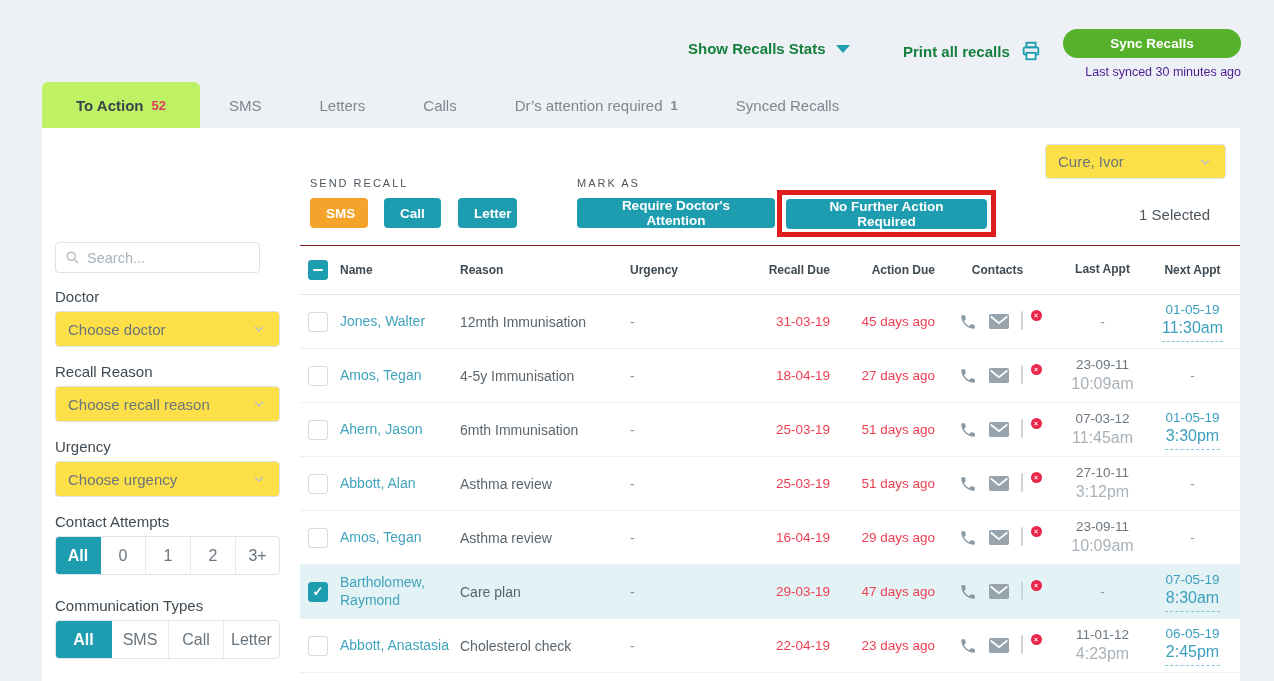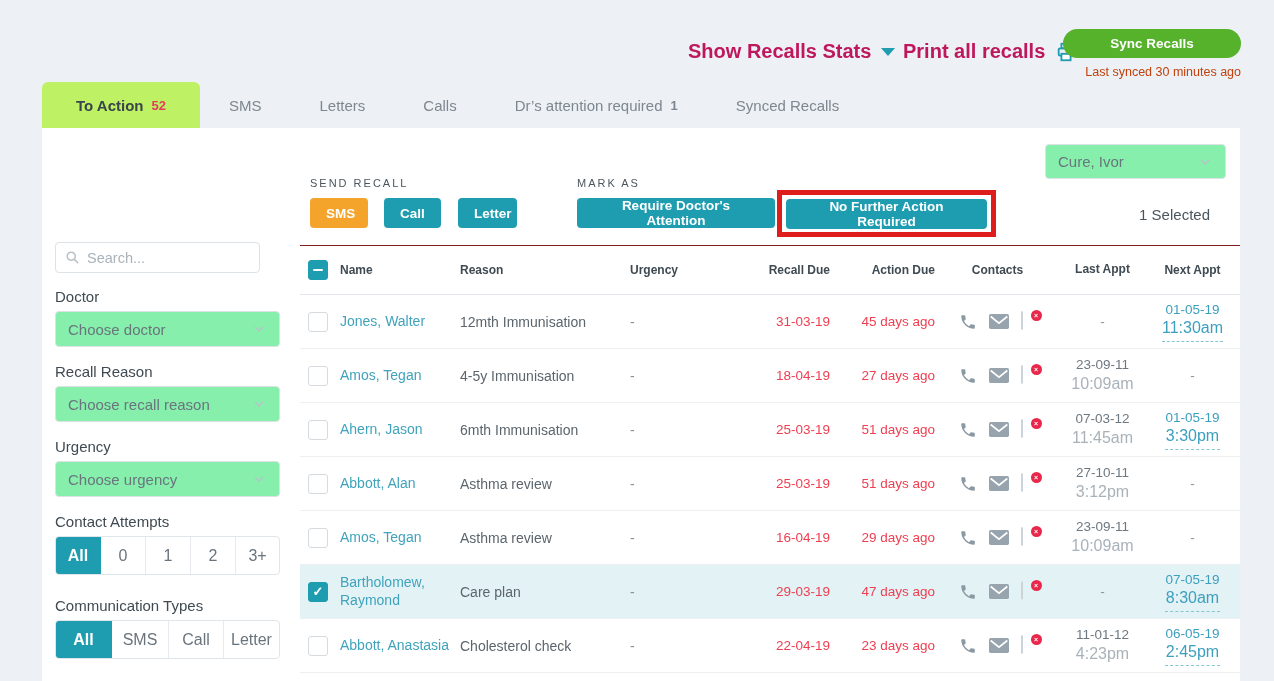--- a/index.html
+++ b/index.html
@@ -1,42 +1,42 @@
 <!DOCTYPE html>
 <html><head>
 <meta charset="utf-8">
 <style>
   * { margin:0; padding:0; box-sizing:border-box; }
   html,body { width:1274px; height:681px; }
   body { font-family:"Liberation Sans", sans-serif; background:#edf0f4; position:relative; overflow:hidden; }
   .abs { position:absolute; }
 
   
-  .top-link { color:#be185d; font-size:20px; font-weight:700; cursor:pointer; display:flex; align-items:center; gap:10px; }
+  .top-link { color:#15803d; font-size:15px; font-weight:700; cursor:pointer; display:flex; align-items:center; gap:10px; }
   .caret-down { width:0; height:0; border-left:7px solid transparent; border-right:7px solid transparent; border-top:8px solid #1f9db0; display:inline-block; }
   .sync-btn { left:1063px; top:29px; width:178px; height:29px; background:#55b22a; border:none; border-radius:15px; color:#fff; font-size:13.5px; font-weight:700; cursor:pointer; font-family:inherit; }
-  .last-synced { top:65px; right:33px; color:#c2410c; font-size:12.5px; }
+  .last-synced { top:65px; right:33px; color:#4c1d95; font-size:12.5px; }
 
   
   .tabbar { left:42px; top:82px; height:46px; display:flex; align-items:stretch; }
   .tab { display:flex; align-items:center; padding:0 29px; color:#7d878f; font-size:15px; cursor:pointer; white-space:nowrap; }
   .tab.active { background:#bef264; border-radius:6px 6px 0 0; color:#39444c; font-weight:700; padding:0 34px; }
   .tab .count { margin-left:8px; font-size:13px; font-weight:700; }
   .tab.active .count { color:#e13e5e; }
   .tab .count:empty { display:none; }
 
   
   .panel { left:42px; top:128px; width:1198px; height:553px; background:#fff; }
 
   
   .search-box { left:55px; top:242px; width:205px; height:31px; border:1px solid #dde2e7; border-radius:4px; background:#fff; display:flex; align-items:center; padding:0 9px; gap:7px; }
   .search-box input { border:none; outline:none; flex:1; font-size:14.5px; font-family:inherit; color:#4b555d; min-width:0; }
   .search-box input::placeholder { color:#aab3ba; }
   .flabel { color:#3f4a52; font-size:15px; }
-  .select { border:1px solid #dde2e7; border-radius:4px; background:#86efac; display:flex; align-items:center; justify-content:space-between; padding:0 12px; color:#6a747d; font-size:15px; cursor:pointer; }
+  .select { border:1px solid #dde2e7; border-radius:4px; background:#fde047; display:flex; align-items:center; justify-content:space-between; padding:0 12px; color:#6a747d; font-size:15px; cursor:pointer; }
   .seg { display:flex; border:1px solid #e0e5e9; border-radius:4px; overflow:hidden; background:#fff; }
   .seg .cell { display:flex; align-items:center; justify-content:center; color:#6a747d; font-size:16px; border-right:1px solid #e6eaee; cursor:pointer; }
   .seg .cell:last-child { border-right:none; }
   .seg .cell.active { background:#1f9db0; color:#fff; font-weight:700; border-right-color:#1f9db0; }
 
   
   .group-label { font-size:11px; letter-spacing:2px; color:#4b555d; font-weight:400; }
   .act-btn { height:30px; border:none; border-radius:4px; color:#fff; font-size:13.5px; font-weight:700; cursor:pointer; font-family:inherit; padding:0 16px; }
   .teal { background:#1f9db0; }
   .orange { background:#f5a42b; }

